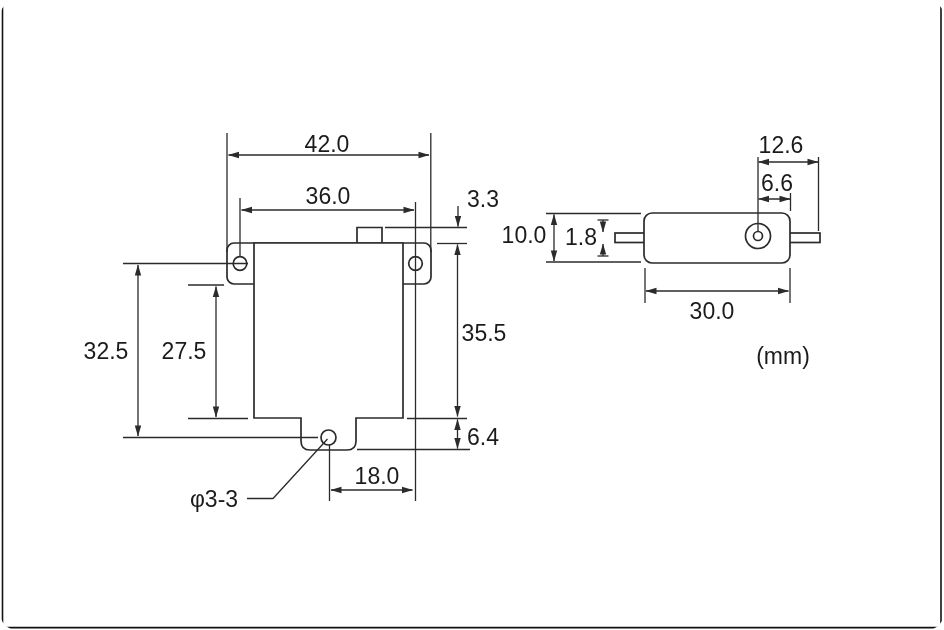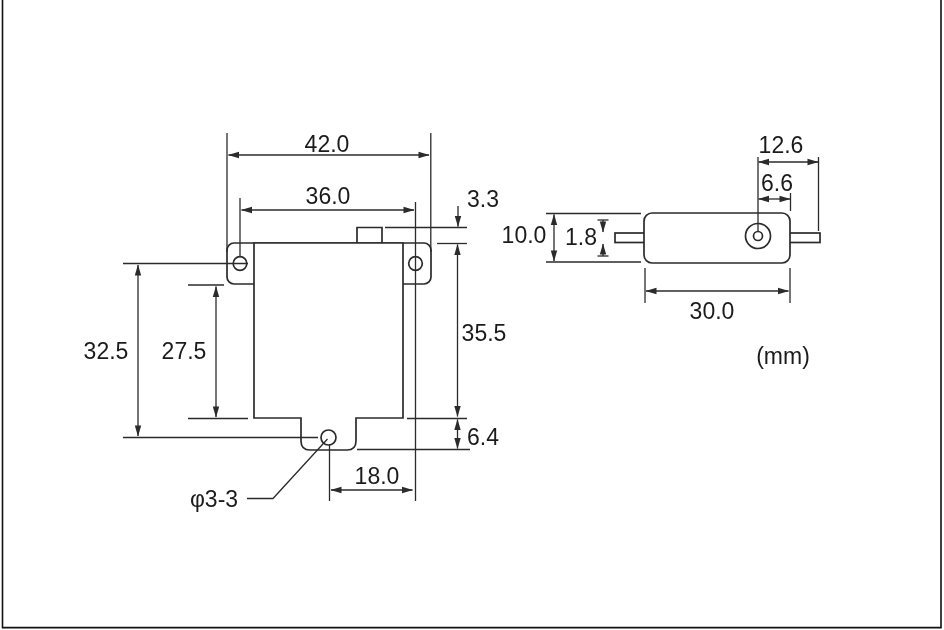--- a/index.html
+++ b/index.html
@@ -1,16 +1,16 @@
 <!DOCTYPE html>
 <html><head>
 <meta charset="utf-8">
 <style>
   html,body{margin:0;padding:0;background:#ffffff;}
-  .stage{position:relative;width:944px;height:630px;background:#ffffff;overflow:hidden;}
+  .stage{position:relative;width:944px;height:630px;background:#ffffff;overflow:hidden;border-radius:17px;}
   svg{display:block;}
   text{font-family:"Liberation Sans","DejaVu Sans",sans-serif;font-size:23px;fill:#1b1b1b;}
   .geo{stroke:#2b2b2b;stroke-width:1.7;fill:none;}
   .geow{stroke:#2b2b2b;stroke-width:1.7;fill:#ffffff;}
   .dim{stroke:#2b2b2b;stroke-width:1.3;fill:none;}
   .frame{stroke:#111111;stroke-width:1.6;fill:none;}
 </style>
 </head>
 <body>
 

